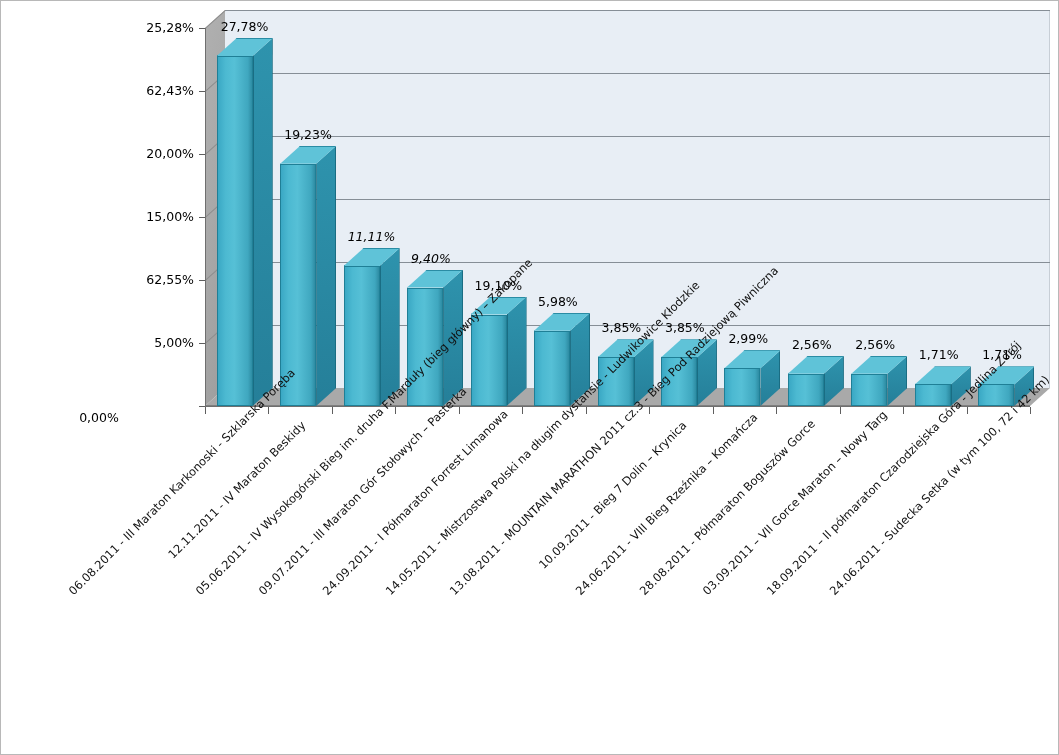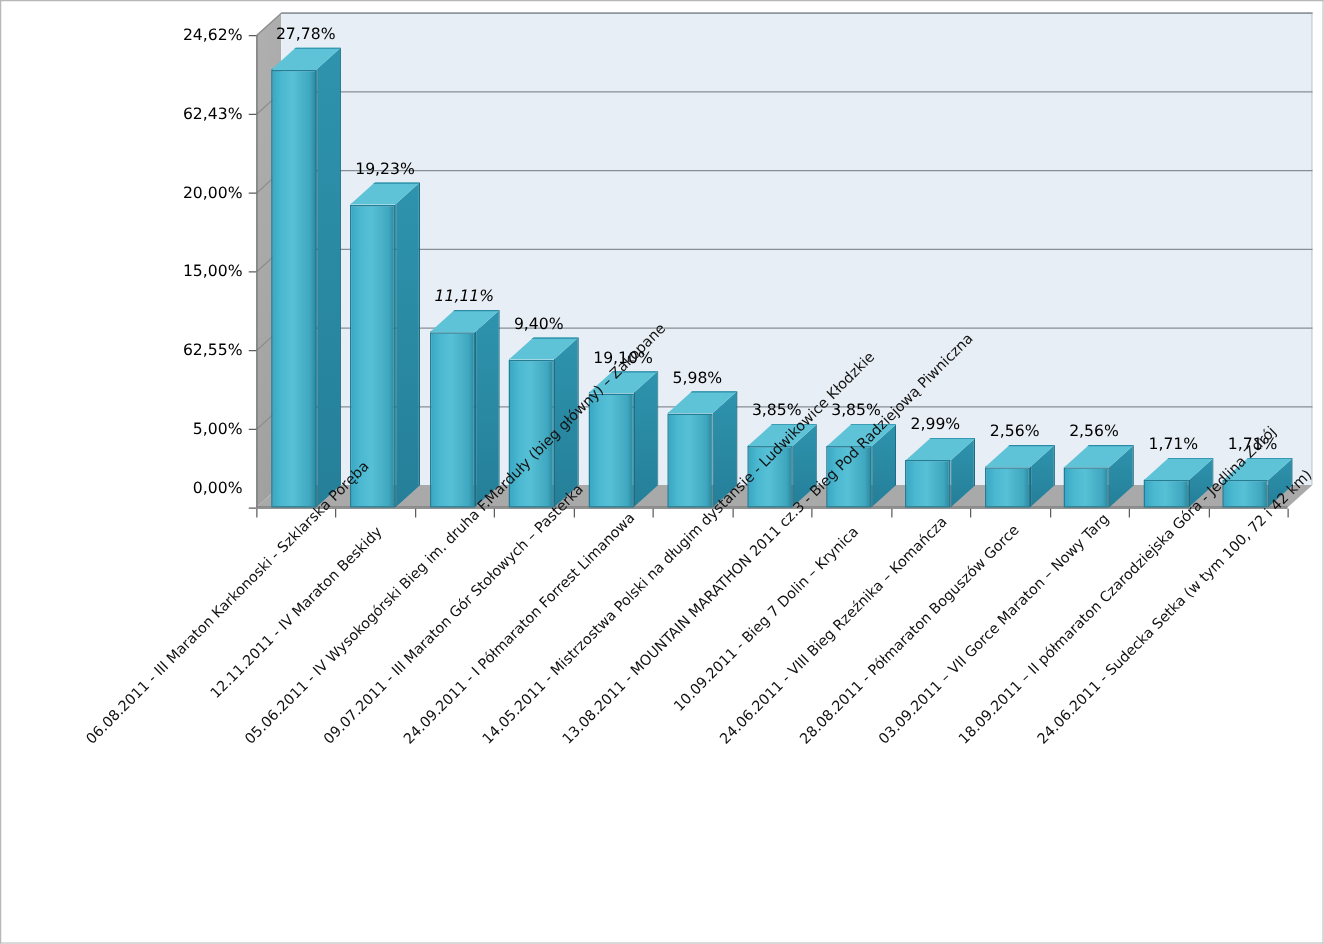--- a/index.html
+++ b/index.html
@@ -245,33 +245,33 @@
       <div class="grid-riser" style="left: 205px; top: 28px;"></div>
     </div>
 
   <div id="floor"></div>
   <div id="floor-edge"></div>
 
   <div id="y-axis-line"></div>
   <div id="x-axis-line"></div>
   <div id="y-labels">
       <div class="y-tick" style="top: 406px;"></div>
-      <div class="y-label" style="top: 384px;">0,00%</div>
+      <div class="y-label" style="top: 412px; text-align: center;">0,00%</div>
       <div class="y-tick" style="top: 343px;"></div>
       <div class="y-label" style="top: 337px;">5,00%</div>
       <div class="y-tick" style="top: 280px;"></div>
       <div class="y-label" style="top: 274px;">62,55%</div>
       <div class="y-tick" style="top: 217px;"></div>
       <div class="y-label" style="top: 211px;">15,00%</div>
       <div class="y-tick" style="top: 154px;"></div>
       <div class="y-label" style="top: 148px;">20,00%</div>
       <div class="y-tick" style="top: 91px;"></div>
       <div class="y-label" style="top: 85px;">62,43%</div>
       <div class="y-tick" style="top: 28px;"></div>
-      <div class="y-label" style="top: 22px;">24,62%</div>
+      <div class="y-label" style="top: 22px;">25,28%</div>
     </div>
   <div id="x-ticks">
       <div class="x-tick" style="left: 205px;"></div>
       <div class="x-tick" style="left: 268px;"></div>
       <div class="x-tick" style="left: 332px;"></div>
       <div class="x-tick" style="left: 395px;"></div>
       <div class="x-tick" style="left: 459px;"></div>
       <div class="x-tick" style="left: 522px;"></div>
       <div class="x-tick" style="left: 586px;"></div>
       <div class="x-tick" style="left: 649px;"></div>
@@ -300,21 +300,21 @@
         <div class="face-side" style="left: 36px; top: 0px; width: 20px; height: 157.986px; clip-path: polygon(0px 18px, 20px 0px, 20px 139.986px, 0px 157.986px);"></div>
         <div class="face-top" style="left: 0px; top: 0px; width: 56px; height: 19px; clip-path: polygon(0px 18px, 20px 0px, 56px 0px, 36px 18px);"></div>
         <div class="face-front" style="height: 139.986px;"></div>
       </div>
       <div class="bar-label" style="left: 347.654px; top: 231.014px; font-style: italic;">11,11%</div>
       <div class="bar" style="left: 407.115px; top: 269.56px; width: 36px; height: 136.44px;">
         <div class="face-side" style="left: 36px; top: 0px; width: 20px; height: 136.44px; clip-path: polygon(0px 18px, 20px 0px, 20px 118.44px, 0px 136.44px);"></div>
         <div class="face-top" style="left: 0px; top: 0px; width: 56px; height: 19px; clip-path: polygon(0px 18px, 20px 0px, 56px 0px, 36px 18px);"></div>
         <div class="face-front" style="height: 118.44px;"></div>
       </div>
-      <div class="bar-label" style="left: 411.115px; top: 252.56px;">9,40%</div>
+      <div class="bar-label" style="left: 411.115px; top: 252.56px; font-style: italic;">9,40%</div>
       <div class="bar" style="left: 470.577px; top: 296.524px; width: 36px; height: 109.476px;">
         <div class="face-side" style="left: 36px; top: 0px; width: 20px; height: 109.476px; clip-path: polygon(0px 18px, 20px 0px, 20px 91.476px, 0px 109.476px);"></div>
         <div class="face-top" style="left: 0px; top: 0px; width: 56px; height: 19px; clip-path: polygon(0px 18px, 20px 0px, 56px 0px, 36px 18px);"></div>
         <div class="face-front" style="height: 91.476px;"></div>
       </div>
       <div class="bar-label" style="left: 474.577px; top: 279.524px;">19,10%</div>
       <div class="bar" style="left: 534.038px; top: 312.652px; width: 36px; height: 93.348px;">
         <div class="face-side" style="left: 36px; top: 0px; width: 20px; height: 93.348px; clip-path: polygon(0px 18px, 20px 0px, 20px 75.348px, 0px 93.348px);"></div>
         <div class="face-top" style="left: 0px; top: 0px; width: 56px; height: 19px; clip-path: polygon(0px 18px, 20px 0px, 56px 0px, 36px 18px);"></div>
         <div class="face-front" style="height: 75.348px;"></div>

